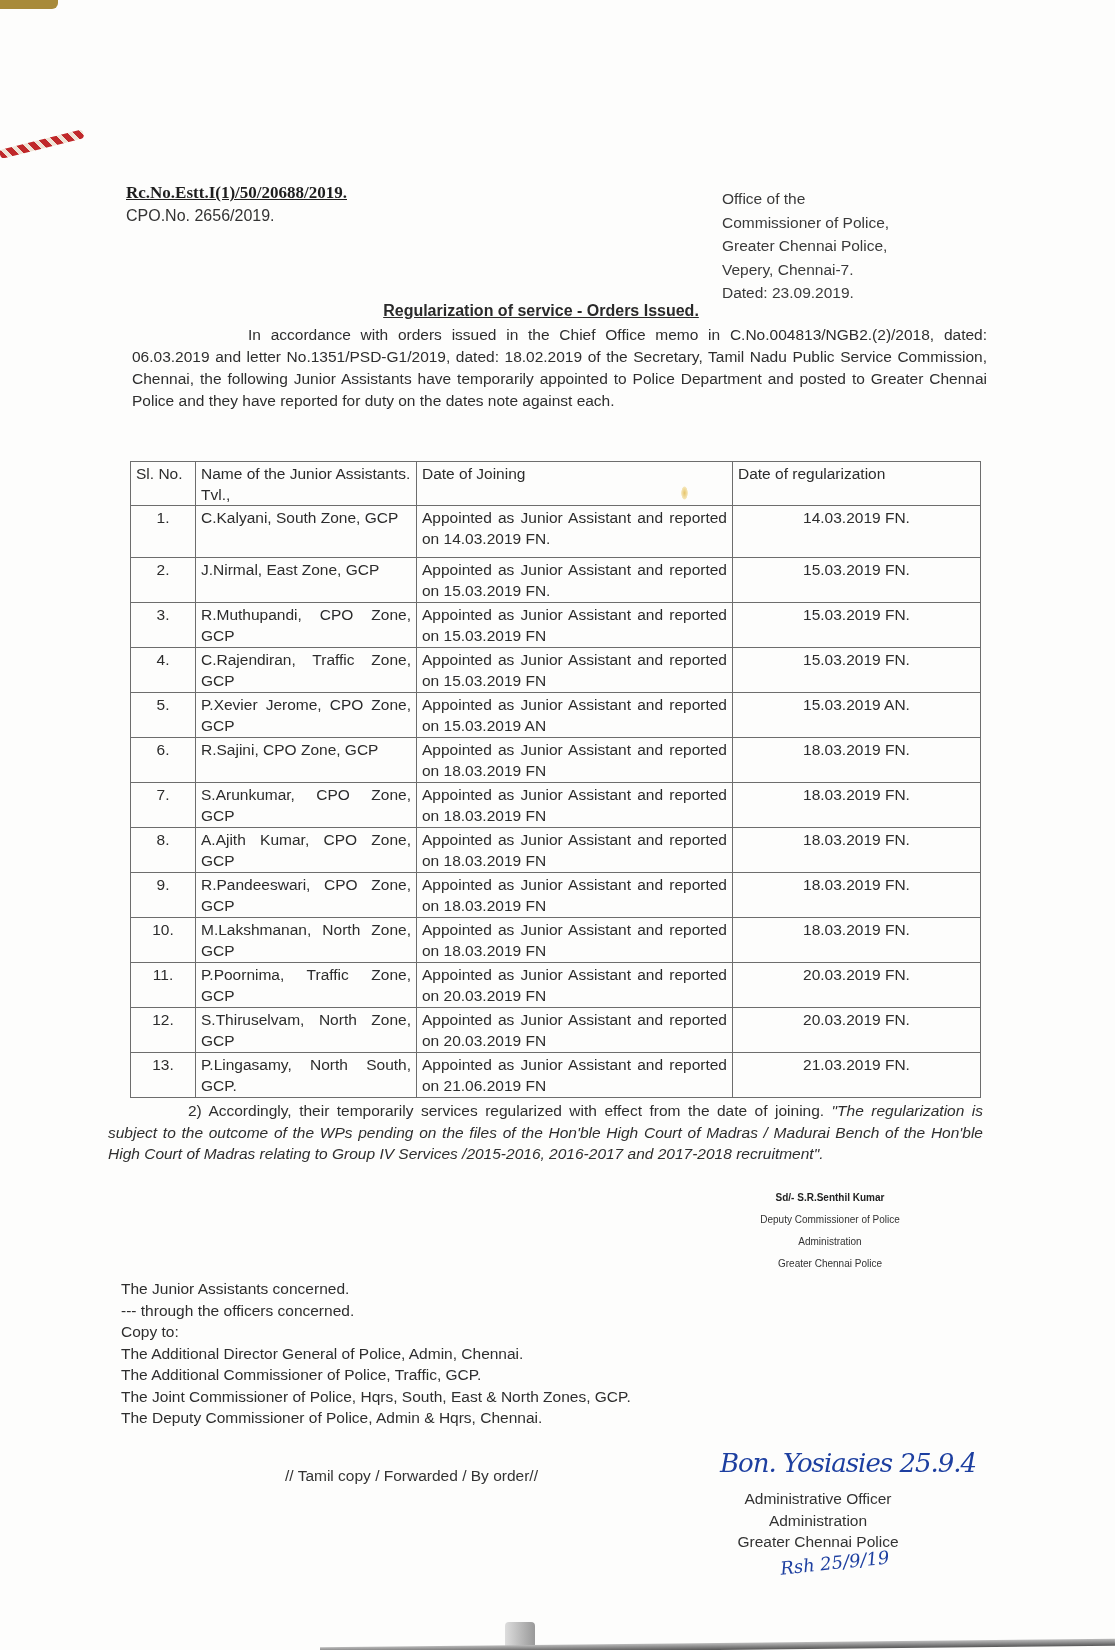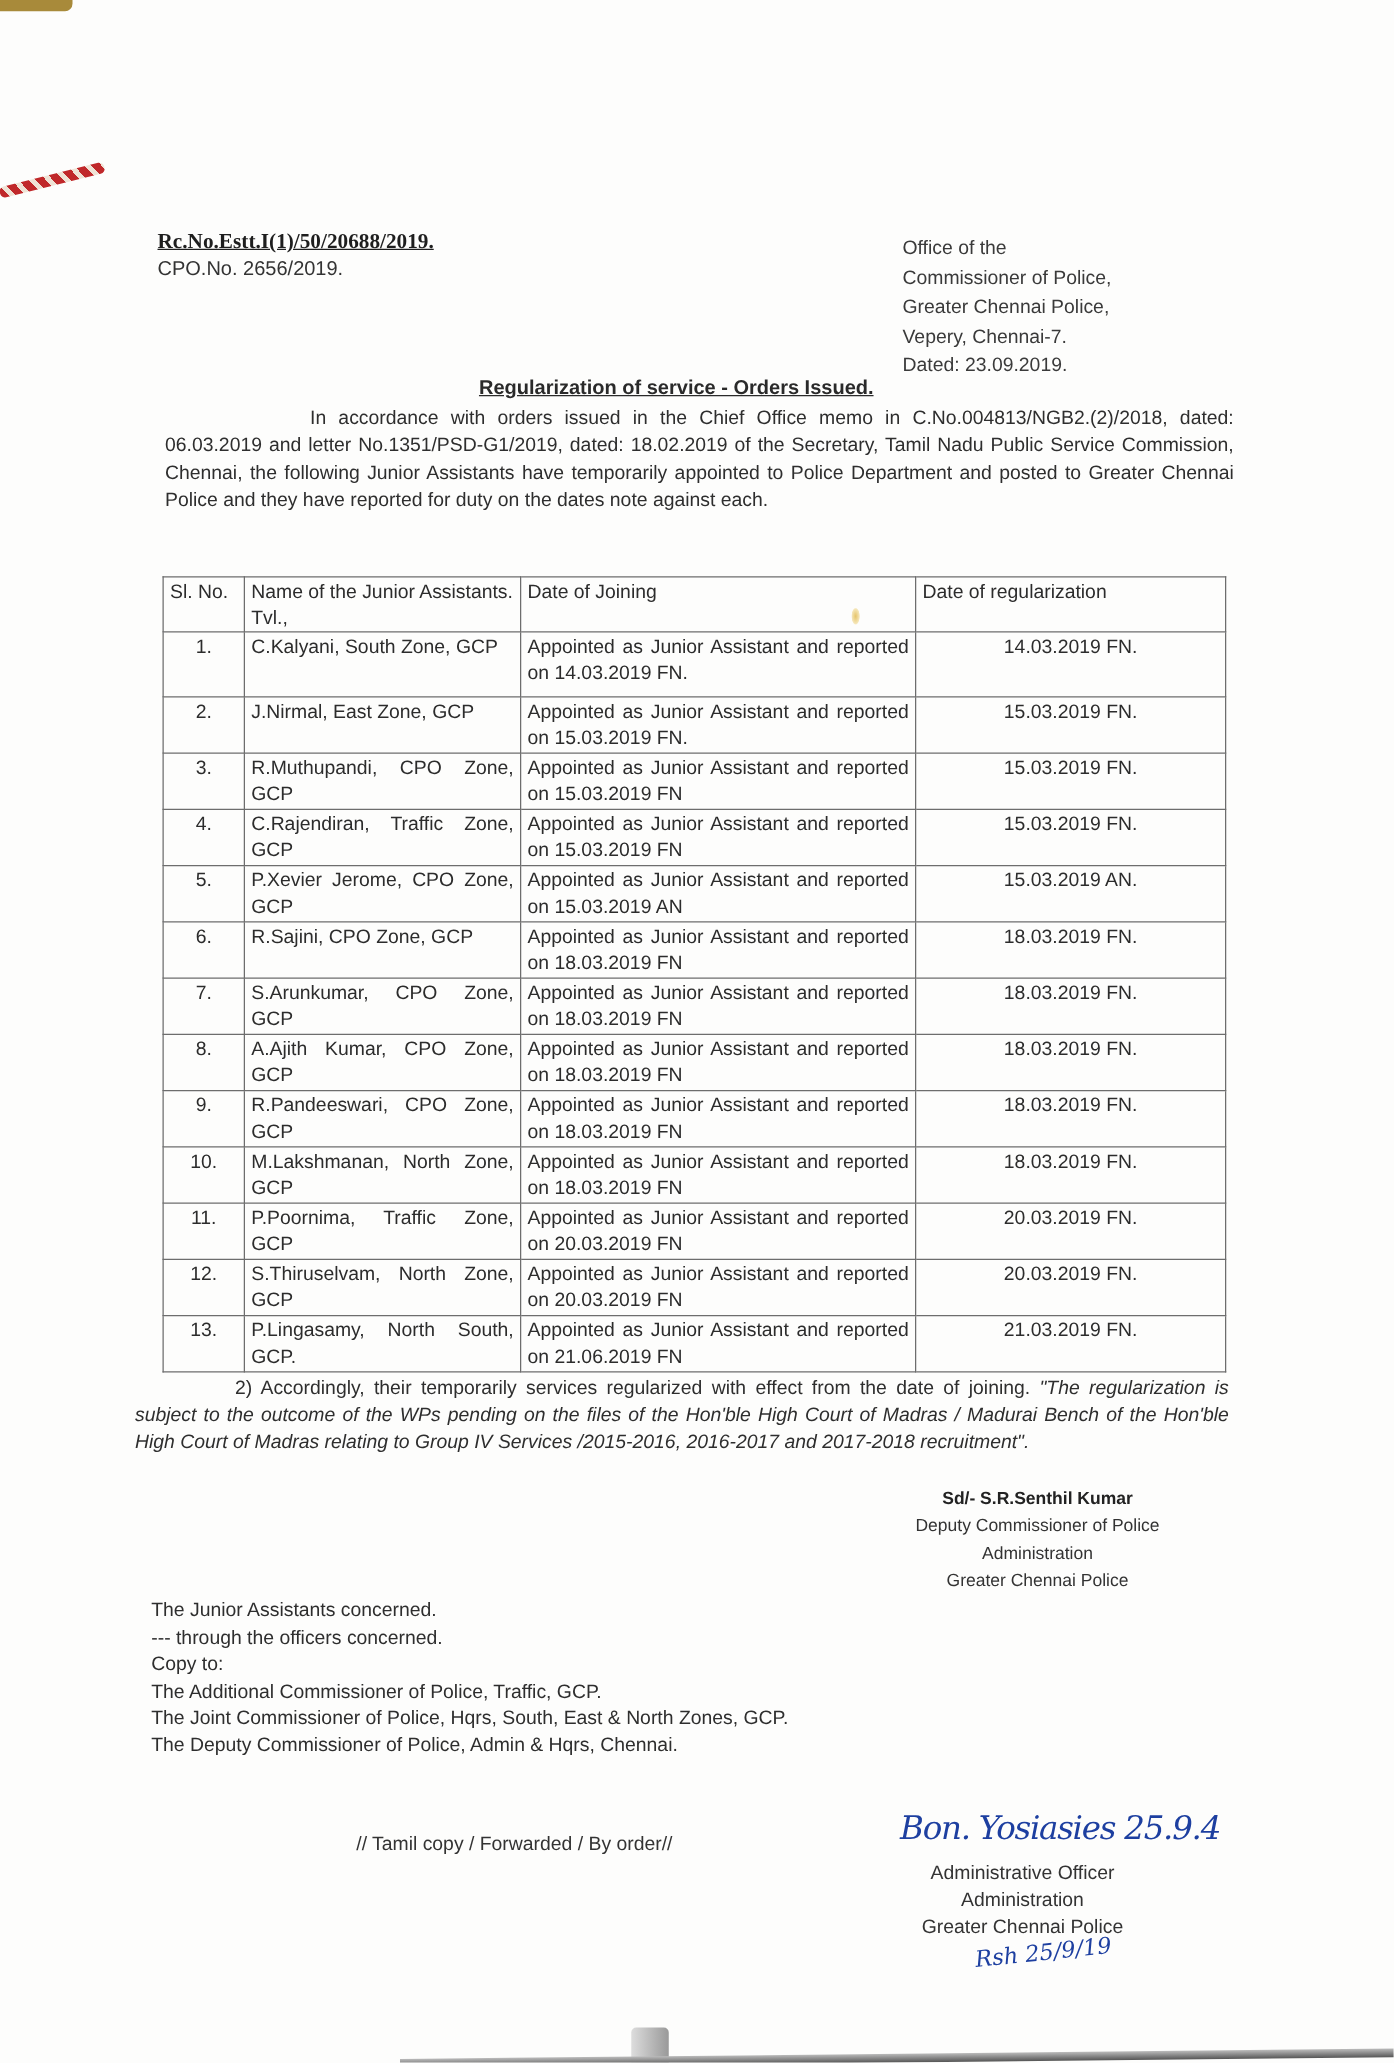--- a/index.html
+++ b/index.html
@@ -28,21 +28,21 @@
   .c-join { width: 305px; text-align: justify; }
   .c-reg { text-align: center; }
   th.c-sl { text-align: left; }
   th.c-join, th.c-reg { text-align: center; }
   .tall td { height: 50px; }
   .row td { height: 43px; }
   .head th { height: 42px; }
   .para2 { left: 108px; width: 875px; top: 1100px; font-size: 15.5px; line-height: 21.5px; text-align: justify; color: #2e2e2e; }
   .para2 .indent { display: inline-block; width: 80px; }
   .para2 i { font-style: italic; }
-  .sig1 { left: 700px; top: 1187px; width: 260px; text-align: center; font-size: 14px; line-height: 22px; color: #333; }
+  .sig1 { left: 700px; top: 1187px; width: 260px; text-align: center; font-size: 10px; line-height: 22px; color: #333; }
   .sig1 .nm { font-weight: bold; color: #222; }
   .toblock { left: 121px; top: 1278px; font-size: 15.5px; line-height: 21.5px; color: #2e2e2e; }
   .toblock div { white-space: nowrap; }
   .truecopy { left: 285px; top: 1467px; font-size: 15.5px; color: #333; }
   .scrawl { left: 720px; top: 1448px; font-family: "DejaVu Serif", serif; font-style: italic; font-size: 26px; color: #1d3fa0; letter-spacing: -1px; }
   .sig2 { left: 718px; top: 1488px; width: 200px; text-align: center; font-size: 15.5px; line-height: 21.5px; color: #333; }
   .initials { left: 780px; top: 1552px; font-family: "DejaVu Serif", serif; font-style: italic; font-size: 18px; color: #1d3fa0; transform: rotate(-6deg); }
   .bottomedge { left: 320px; top: 1643px; width: 795px; height: 7px; background: linear-gradient(#bbb, #555); transform: rotate(-0.6deg); }
   .clip { left: 505px; top: 1622px; width: 30px; height: 28px; background: linear-gradient(90deg,#ddd,#999); border-radius: 4px 4px 0 0; }
   .stain { left: 681px; top: 486px; width: 7px; height: 14px; background: radial-gradient(#e6c46a, #f5e6b8 60%, transparent 70%); }
@@ -167,20 +167,21 @@
   <div class="nm">Sd/- S.R.Senthil Kumar</div>
   <div>Deputy Commissioner of Police</div>
   <div>Administration</div>
   <div>Greater Chennai Police</div>
 </div>
 
 <div class="abs toblock">
   <div>The Junior Assistants concerned.</div>
   <div>--- through the officers concerned.</div>
   <div>Copy to:</div>
+  <div>The Additional Director General of Police, Admin, Chennai.</div>
   <div>The Additional Commissioner of Police, Traffic, GCP.</div>
   <div>The Joint Commissioner of Police, Hqrs, South, East &amp; North Zones, GCP.</div>
   <div>The Deputy Commissioner of Police,  Admin &amp; Hqrs, Chennai.</div>
 </div>
 
 <div class="abs truecopy">// Tamil copy / Forwarded / By order//</div>
 
 <div class="abs scrawl">Bon. Yosiasies 25.9.4</div>
 <div class="abs sig2">
   <div>Administrative Officer</div>

